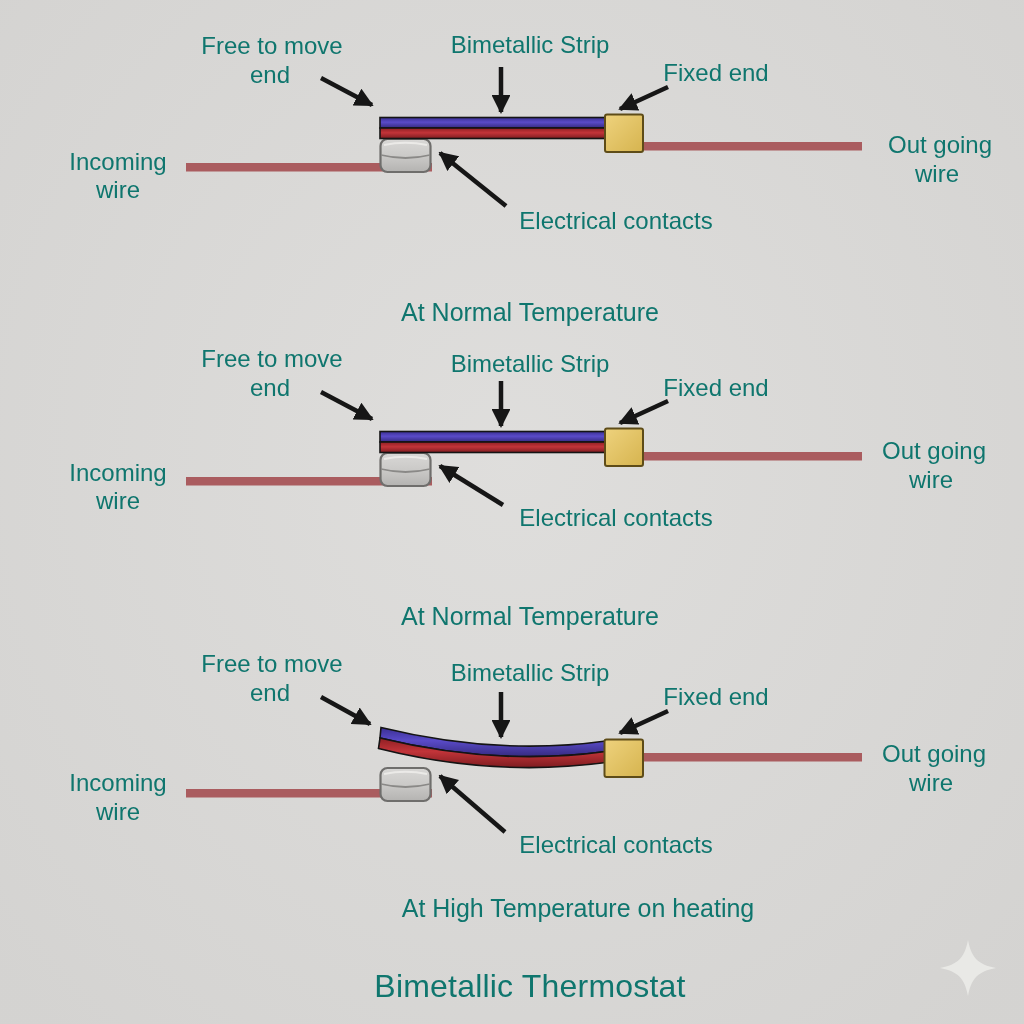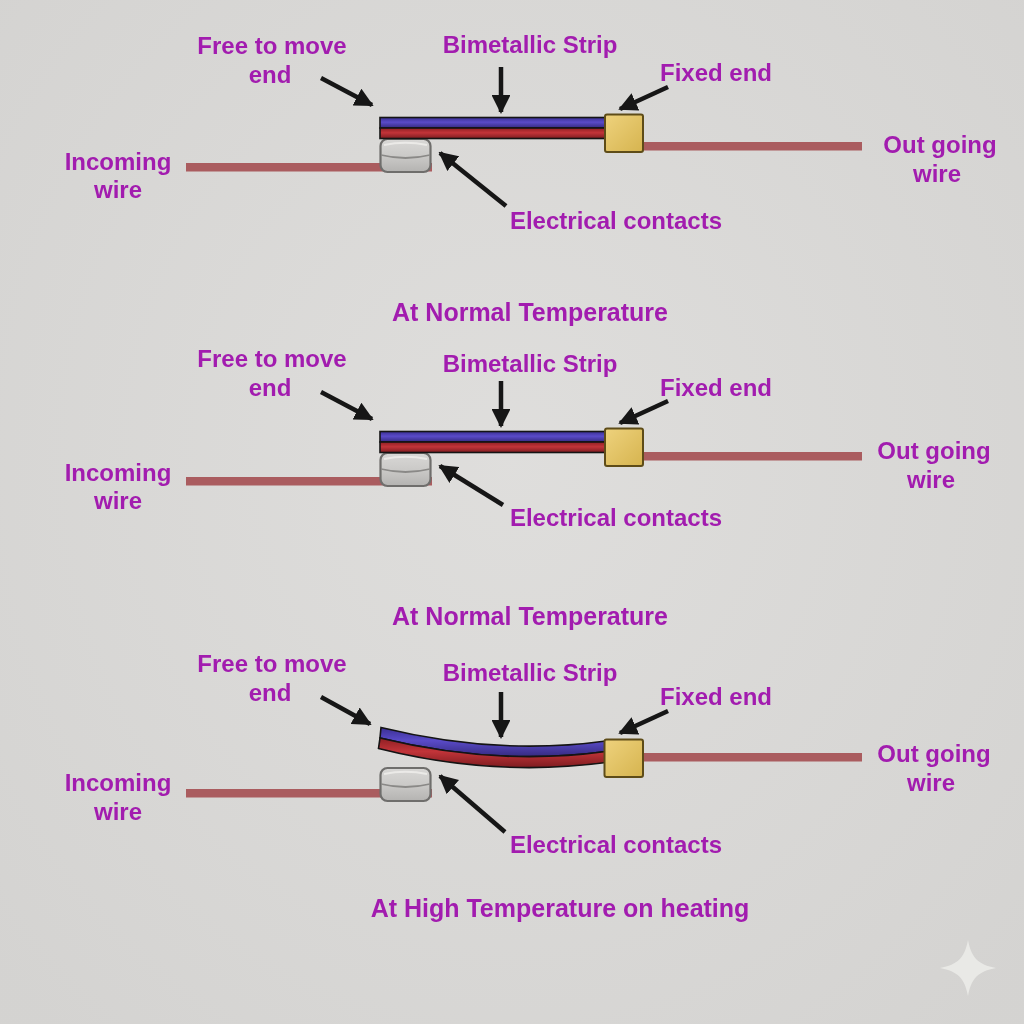--- a/index.html
+++ b/index.html
@@ -14,22 +14,22 @@
     content:"";position:absolute;inset:0;
     background:radial-gradient(ellipse at 50% 45%, rgba(255,255,255,0.10), rgba(0,0,0,0.03) 95%);
     pointer-events:none;
   }
   svg.diagram{position:absolute;left:0;top:0;z-index:1;}
   .labels{position:absolute;inset:0;z-index:2;}
   .lbl,.caption,.title{
     position:absolute;
     transform:translate(-50%,-50%);
     white-space:nowrap;
-    color:#a21caf;
-    font-weight:700;
+    color:#0f766e;
+    font-weight:400;
     line-height:1;
   }
   .lbl{font-size:24px;}
   .caption{font-size:25px;text-align:center;}
   .title{font-size:32px;letter-spacing:0.2px;}
 </style>
 </head>
 <body>
 
 <div class="stage">
@@ -133,16 +133,17 @@
 
     <div class="lbl" style="left:272px;top:664px">Free to move</div>
     <div class="lbl" style="left:270px;top:693px">end</div>
     <div class="lbl" style="left:530px;top:673px">Bimetallic Strip</div>
     <div class="lbl" style="left:716px;top:697px">Fixed end</div>
     <div class="lbl" style="left:118px;top:783px">Incoming</div>
     <div class="lbl" style="left:118px;top:812px">wire</div>
     <div class="lbl" style="left:934px;top:754px">Out going</div>
     <div class="lbl" style="left:931px;top:783px">wire</div>
     <div class="lbl" style="left:616px;top:845px">Electrical contacts</div>
-    <div class="caption" style="left:560px;top:908px">At High Temperature on heating</div>
+    <div class="caption" style="left:578px;top:908px">At High Temperature on heating</div>
 
+    <div class="title" style="left:530px;top:986px">Bimetallic Thermostat</div>
   </div>
 </div>
 
 </body></html>

